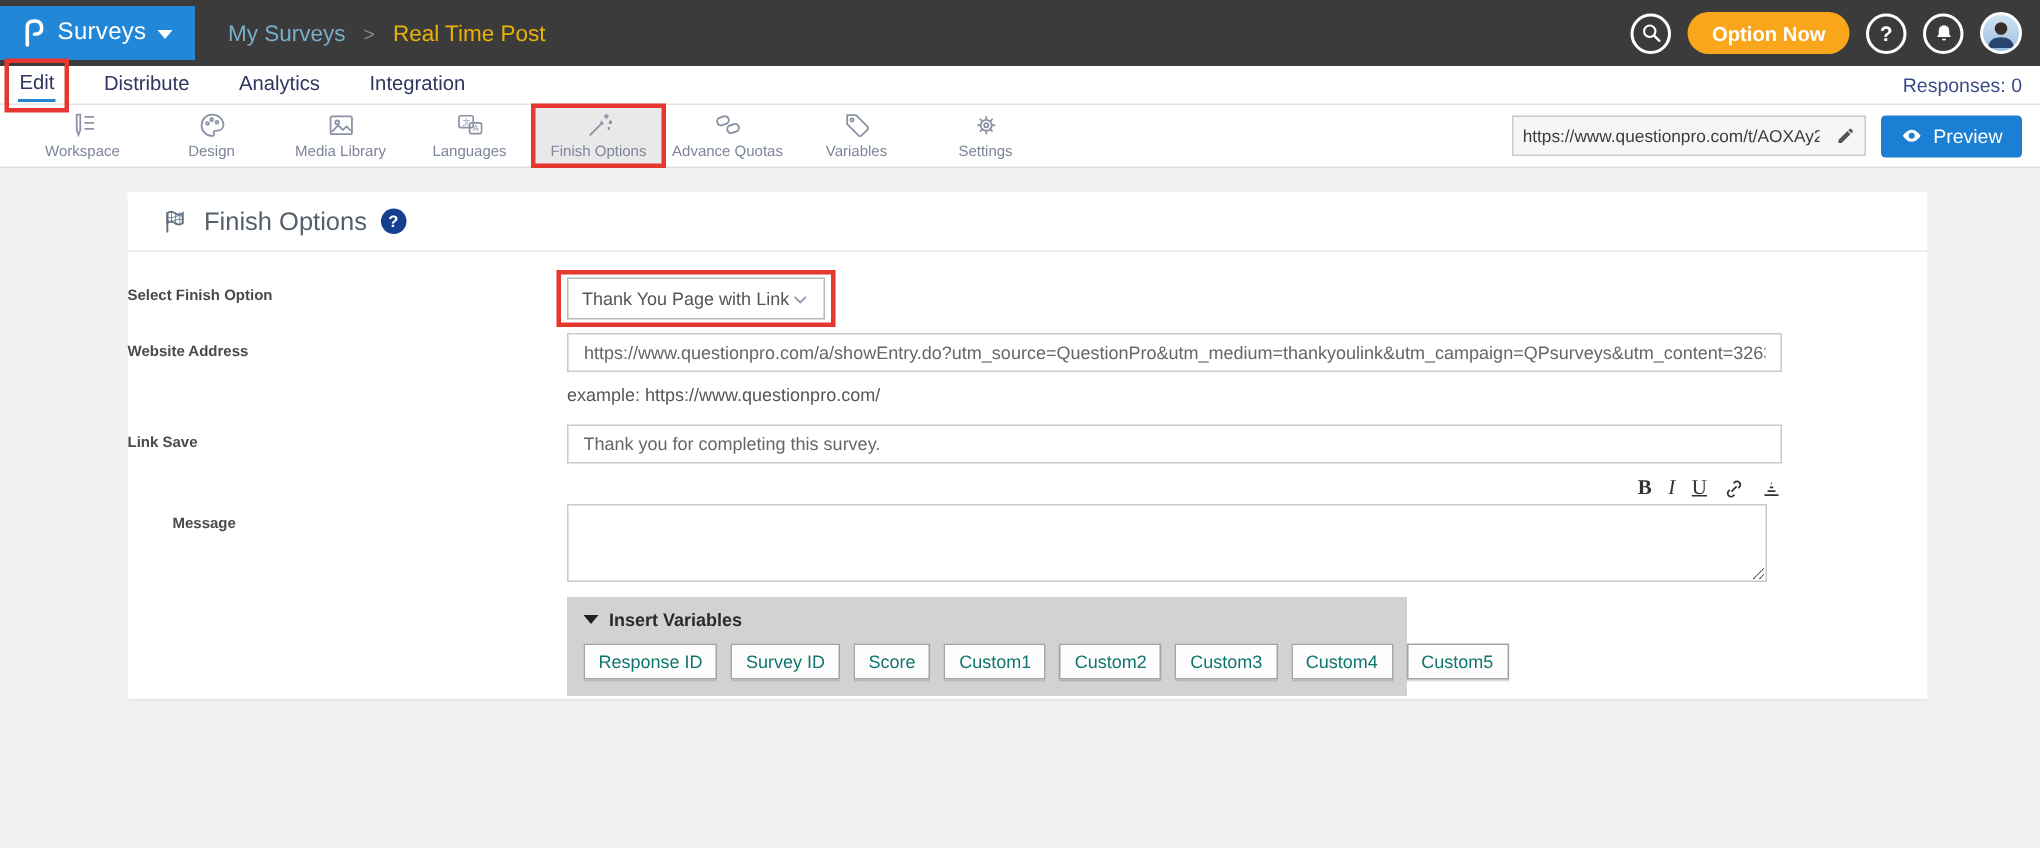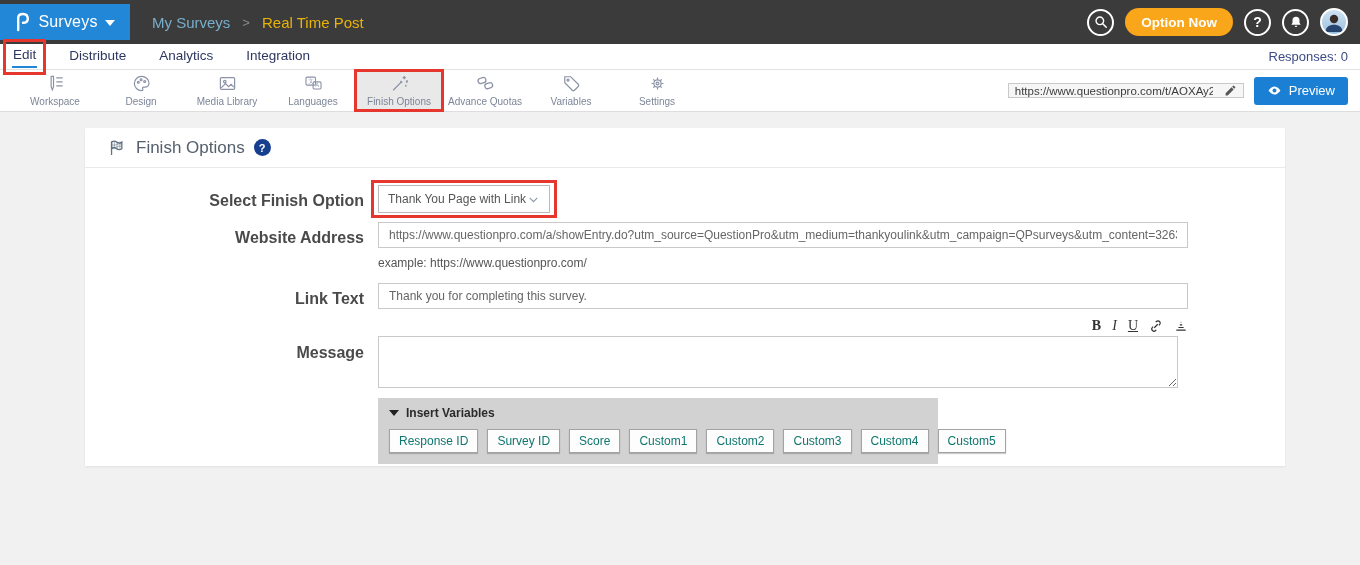--- a/index.html
+++ b/index.html
@@ -39,21 +39,21 @@
 
   
   .toolbar { height:42px; background:#fff; display:flex; align-items:stretch; padding-left:12px;
     border-bottom:1px solid #ddd; }
   .tool-item { width:86px; display:flex; flex-direction:column; align-items:center; justify-content:center;
     gap:3px; color:#8b92a6; cursor:pointer; position:relative; }
   .tool-item.active { background:#e9e9e9; }
   .tool-item svg { width:19px; height:19px; }
   .tool-label { font-size:10px; color:#7c8598; white-space:nowrap; }
   .toolbar-right { margin-left:auto; display:flex; align-items:center; gap:10px; padding-right:12px; }
-  .url-box { display:flex; width:236px; height:15px; background:#f6f6f6;
+  .url-box { display:flex; width:236px; height:27px; background:#f6f6f6;
     border:1px solid #c9c9c9; }
   .url-box input { flex:1; min-width:0; border:none; background:transparent; font-size:11.5px; color:#3c3c3c;
     padding:0 6px; font-family:"Liberation Sans",sans-serif; }
   .url-edit { width:24px; height:100%; display:flex; align-items:center; justify-content:center;
     color:#555; cursor:pointer; }
   .url-edit svg { width:13px; height:13px; }
   .preview-btn { display:flex; align-items:center; gap:7px; background:#1b7fd4; color:#fff; border:none;
     border-radius:3px; height:28px; padding:0 13px; font-size:13px; cursor:pointer; }
   .preview-btn svg { width:15px; height:15px; }
 
@@ -63,21 +63,21 @@
   .panel-header { height:40px; display:flex; align-items:center; gap:9px; padding:0 23px;
     border-bottom:1px solid #e8e8e8; }
   .panel-header svg.flag { width:19px; height:19px; color:#5f7080; }
   .panel-title { font-size:17px; color:#56606c; }
   .help-circle { width:17px; height:17px; border-radius:50%; background:#163f8f; color:#fff;
     font-size:11px; font-weight:bold; display:flex; align-items:center; justify-content:center;
     cursor:pointer; }
 
   .form { padding-top:17px; font-size:12px; }
   .form-row { display:grid; grid-template-columns:293px 1fr; margin-bottom:9px; }
-  .form-label { text-align:right; padding:7px 14px 0 0; font-weight:bold; font-size:16px; color:#4a4a4a; }
+  .form-label { padding:7px 14px 0 0; font-weight:bold; font-size:10px; color:#4a4a4a; }
 
   .dropdown { width:172px; height:28px; border:1px solid #b9b9b9; background:#fff; display:flex;
     align-items:center; justify-content:space-between; padding:0 9px; font-size:12px; color:#555;
     cursor:pointer; position:relative; }
   .dropdown svg { width:13px; height:13px; color:#8a9aaa; }
 
   .text-input { width:810px; height:26px; border:1px solid #c9c9c9; font-size:12px; color:#666;
     padding:0 10px; font-family:"Liberation Sans",sans-serif; background:#fff; }
   .example-text { font-size:12px; color:#555; padding:8px 0 4px; }
 
@@ -289,21 +289,21 @@
 
     <div class="form-row">
       <div class="form-label">Website Address</div>
       <div>
         <input class="text-input" value="https://www.questionpro.com/a/showEntry.do?utm_source=QuestionPro&amp;utm_medium=thankyoulink&amp;utm_campaign=QPsurveys&amp;utm_content=3263366-502" style="">
         <div class="example-text">example: https://www.questionpro.com/</div>
       </div>
     </div>
 
     <div class="form-row">
-      <div class="form-label">Link Text</div>
+      <div class="form-label">Link Save</div>
       <div>
         <input class="text-input" value="Thank you for completing this survey." style="">
       </div>
     </div>
 
     <div class="form-row" style="margin-bottom:0;">
       <div class="form-label" style="padding-top:26px;padding-left:30px;">Message</div>
       <div>
         <div class="editor-tools">
           <button class="ed-btn ed-b">B</button>

